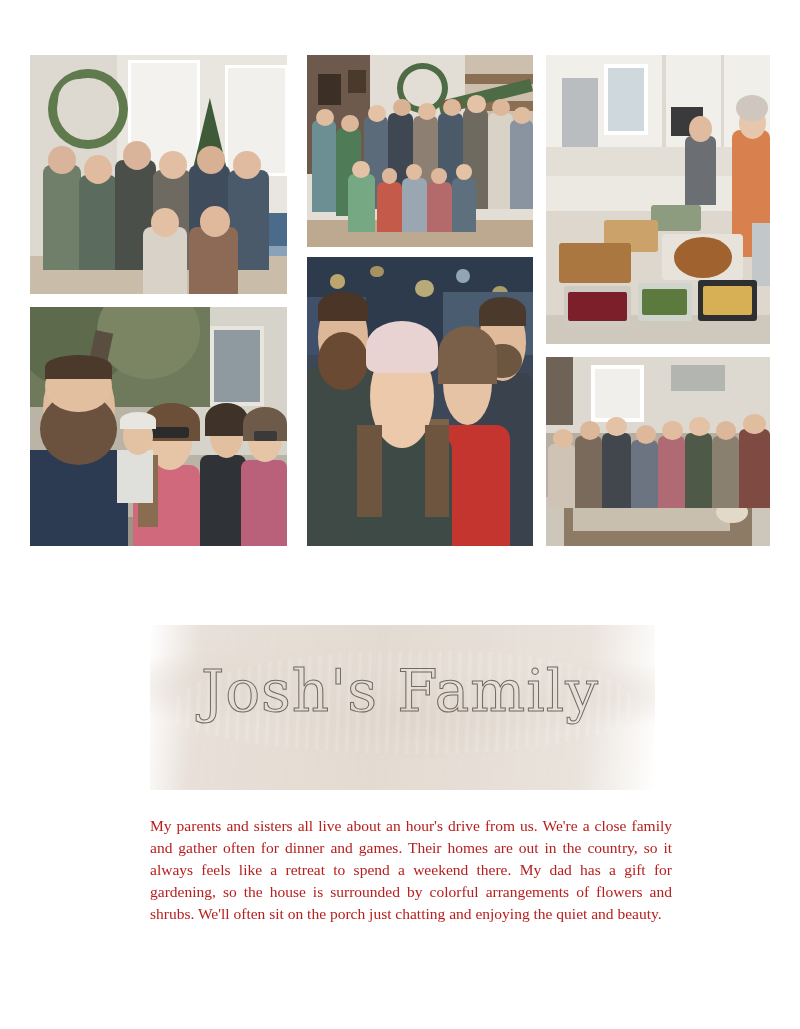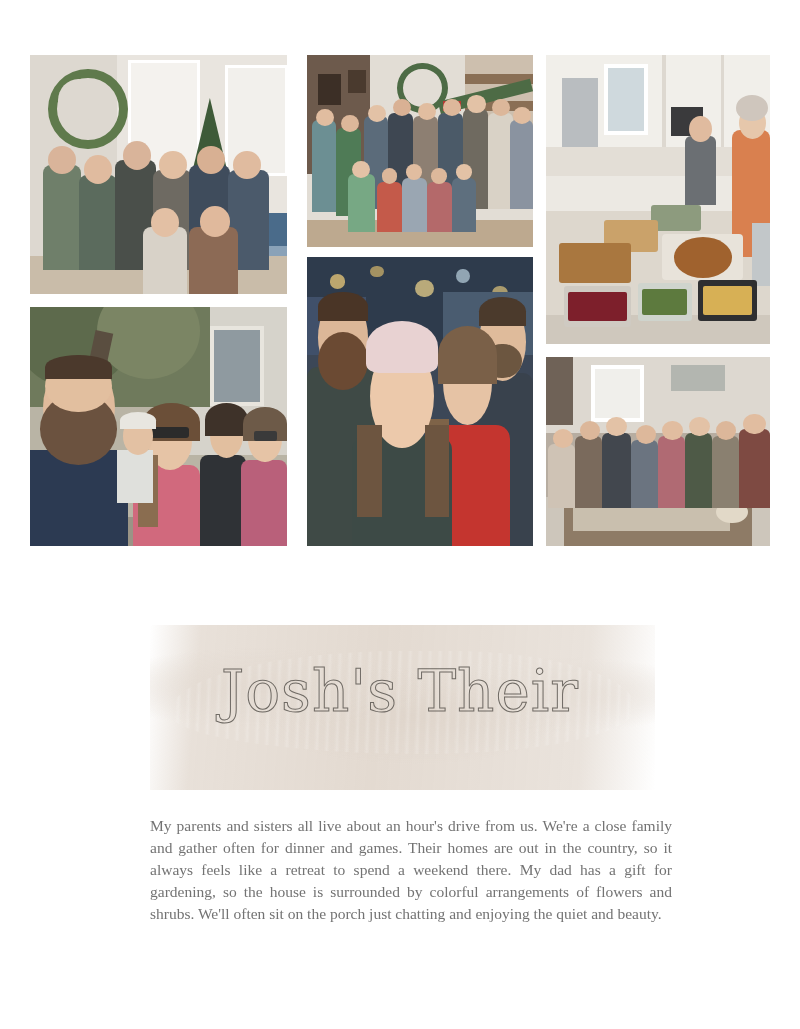--- a/index.html
+++ b/index.html
@@ -89,21 +89,21 @@
   }
 
   .body-text {
     position: absolute;
     left: 150px;
     top: 815px;
     width: 522px;
     font-family: "Liberation Serif", serif;
     font-size: 15.5px;
     line-height: 1.42;
-    color: #737373;
+    color: #b91c1c;
     text-align: justify;
   }
 </style>
 </head>
 <body>
 
 <div class="page">
 
   <div class="collage">
 
@@ -358,17 +358,17 @@
         <div class="rect" style="left:74%;top:42%;width:12%;height:38%;background:#8a8070;border-radius:6px 6px 0 0;"></div>
         <div class="blob" style="left:76%;top:34%;width:9%;height:10%;background:#dcb79a;"></div>
         <div class="rect" style="left:86%;top:38%;width:14%;height:42%;background:#7e4a42;border-radius:6px 6px 0 0;"></div>
         <div class="blob" style="left:88%;top:30%;width:10%;height:11%;background:#e1bda0;"></div>
       </div>
     </div>
 
   </div>
 
   <div class="brushstroke"></div>
-  <div class="title">Josh's Their</div>
+  <div class="title">Josh's Family</div>
 
   <div class="body-text">My parents and sisters all live about an hour's drive from us. We're a close family and gather often for dinner and games. Their homes are out in the country, so it always feels like a retreat to spend a weekend there. My dad has a gift for gardening, so the house is surrounded by colorful arrangements of flowers and shrubs. We'll often sit on the porch just chatting and enjoying the quiet and beauty.</div>
 
 </div>
 
 </body></html>

